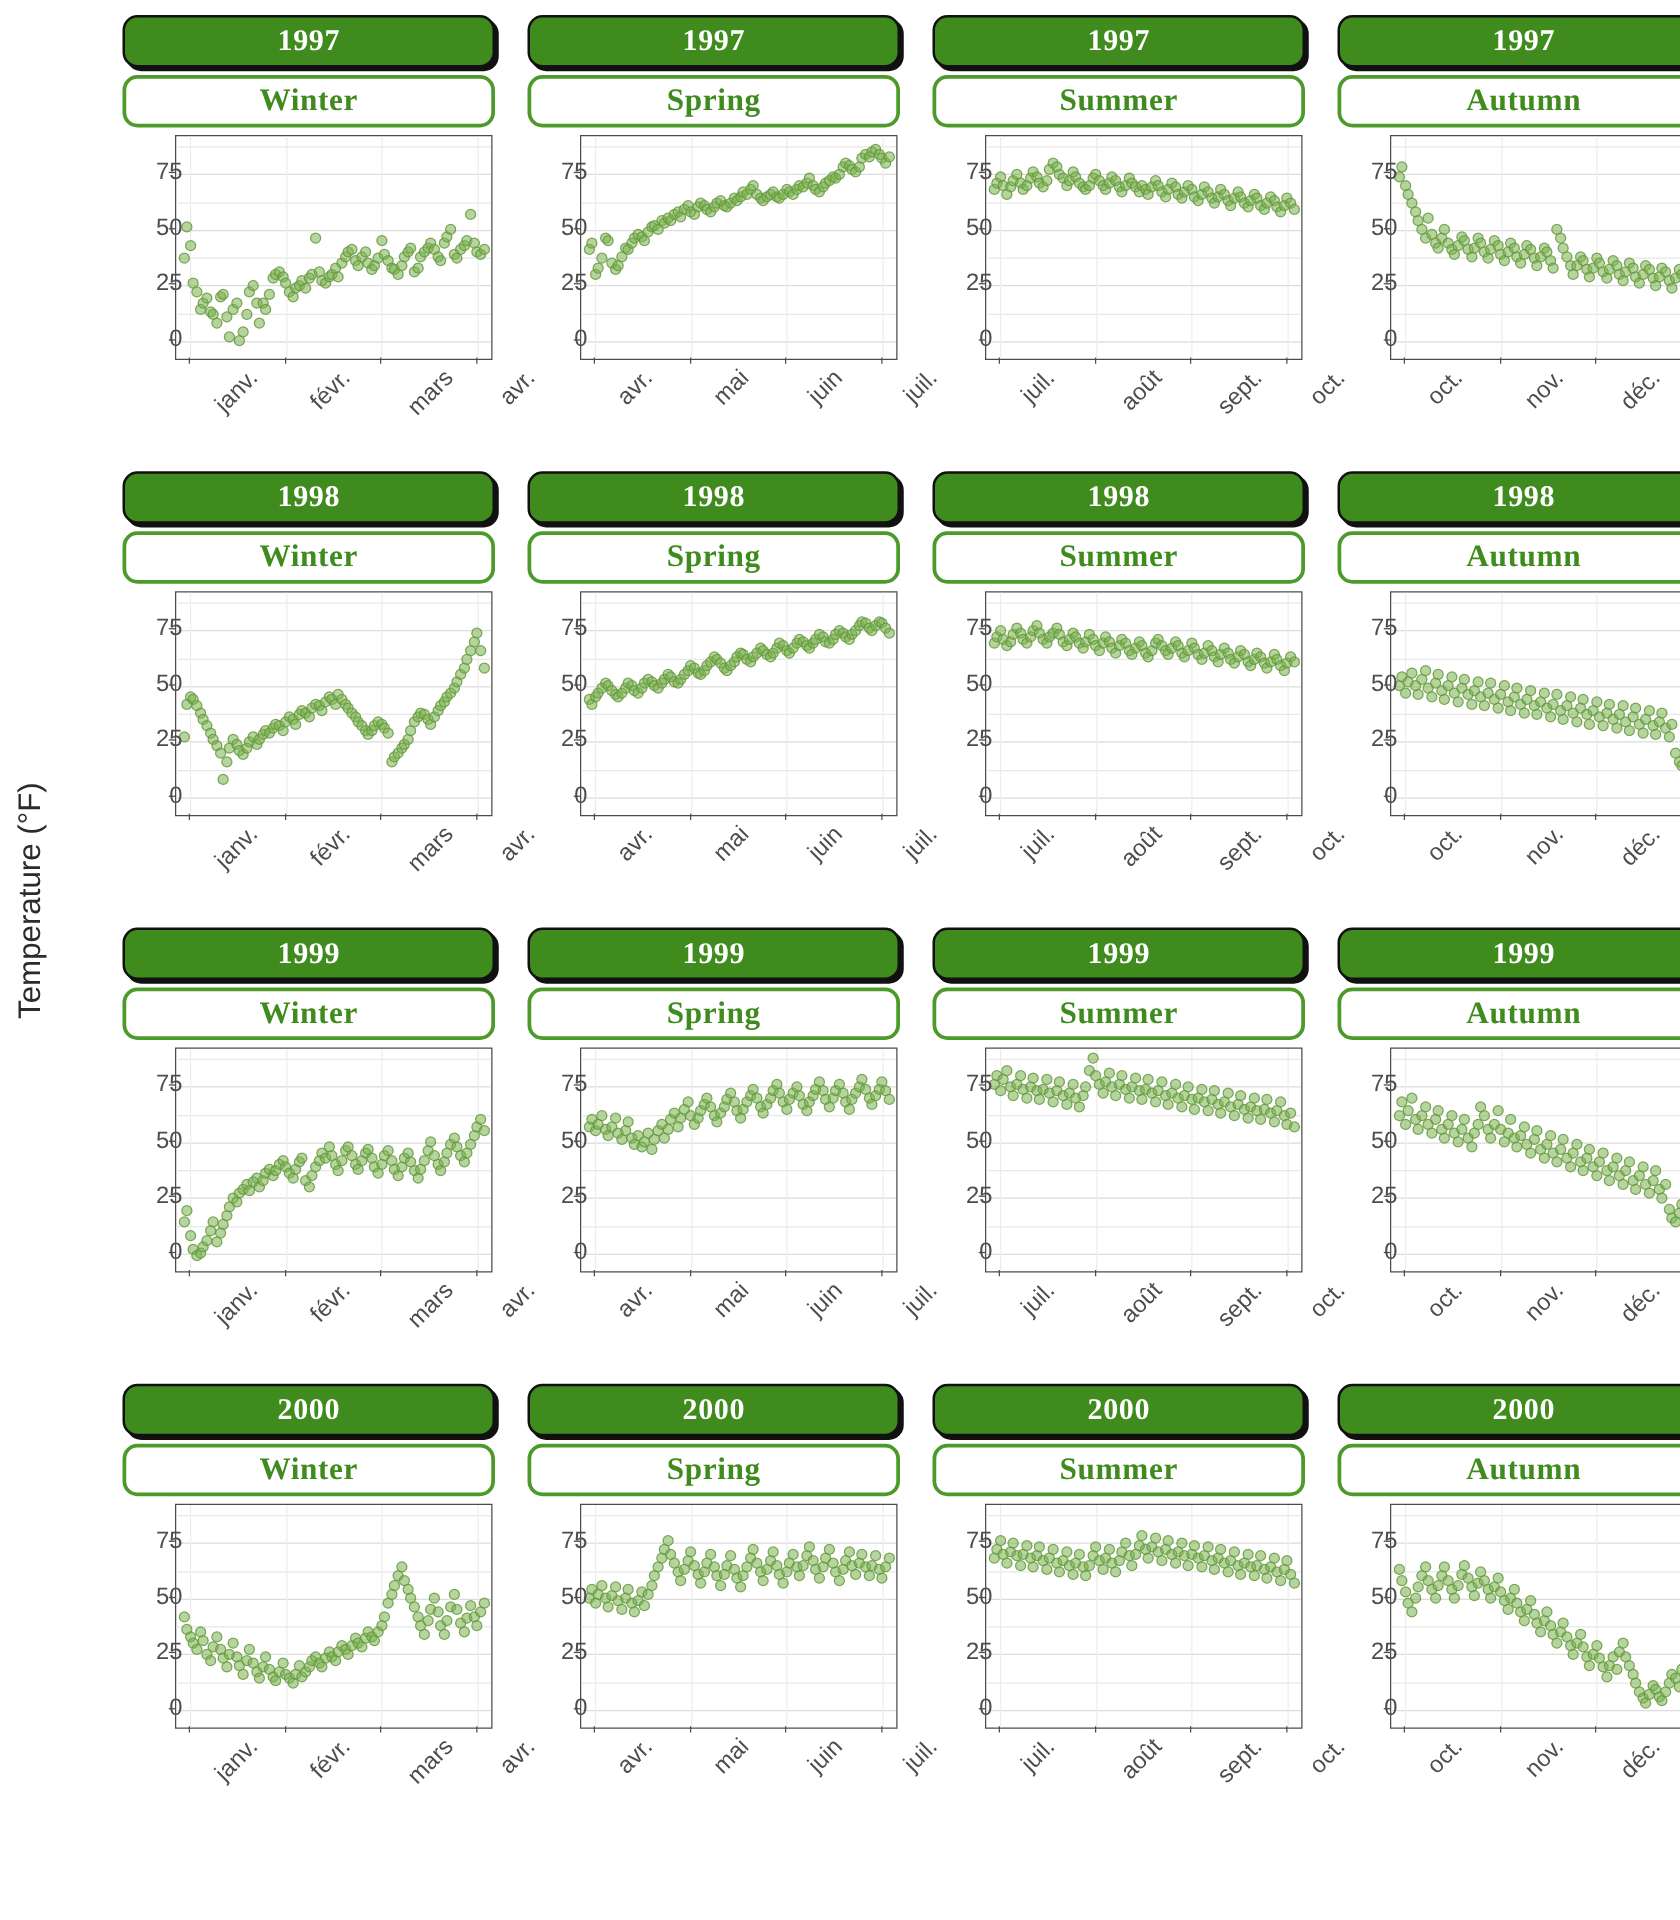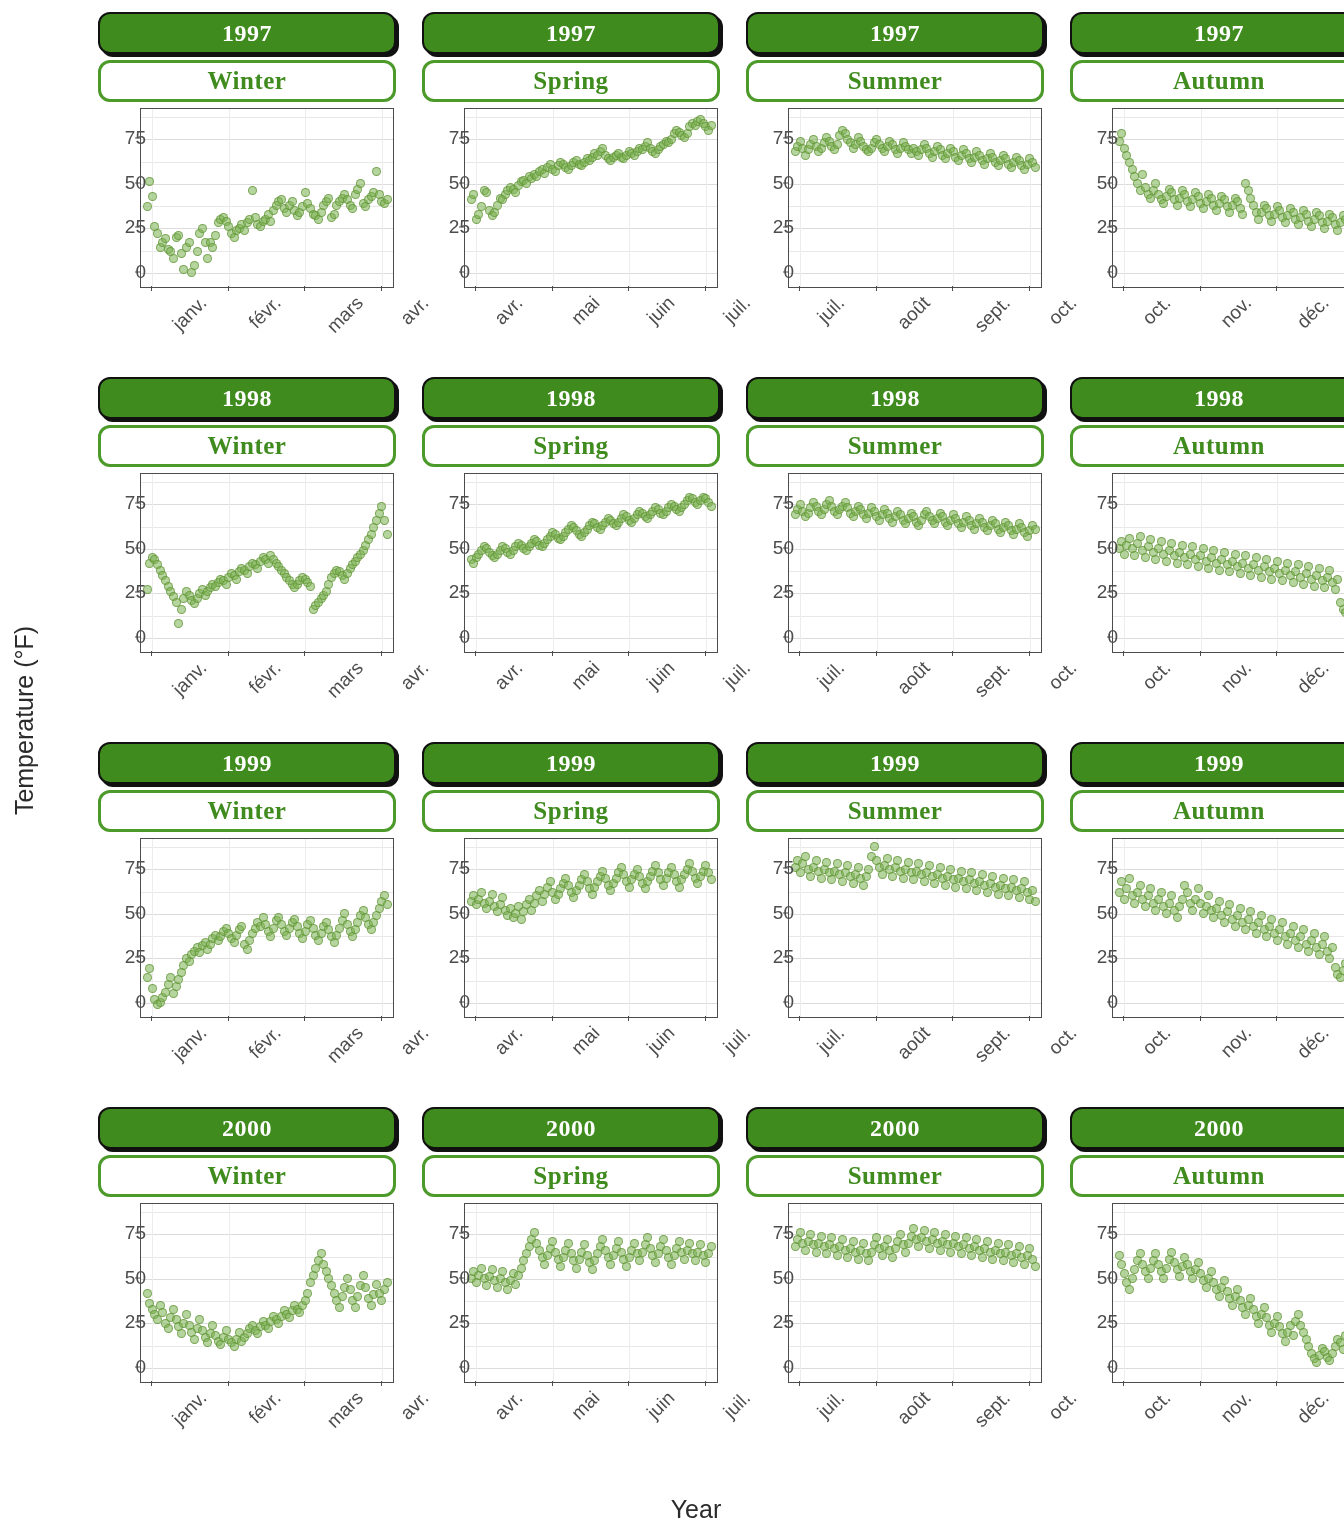--- a/index.html
+++ b/index.html
@@ -2219,14 +2219,13 @@
             <div class="xtickmark" style="left: 57.34px;"></div>
             <div class="xtick" style="left: 139.78px;">nov.</div>
             <div class="xtickmark" style="left: 133.78px;"></div>
             <div class="xtick" style="left: 216.22px;">déc.</div>
             <div class="xtickmark" style="left: 210.22px;"></div>
           </div>
         </div>
       </div>
     </div>
 
-  <div class="xlabel">Year</div>
 </div>
 
 </body></html>

